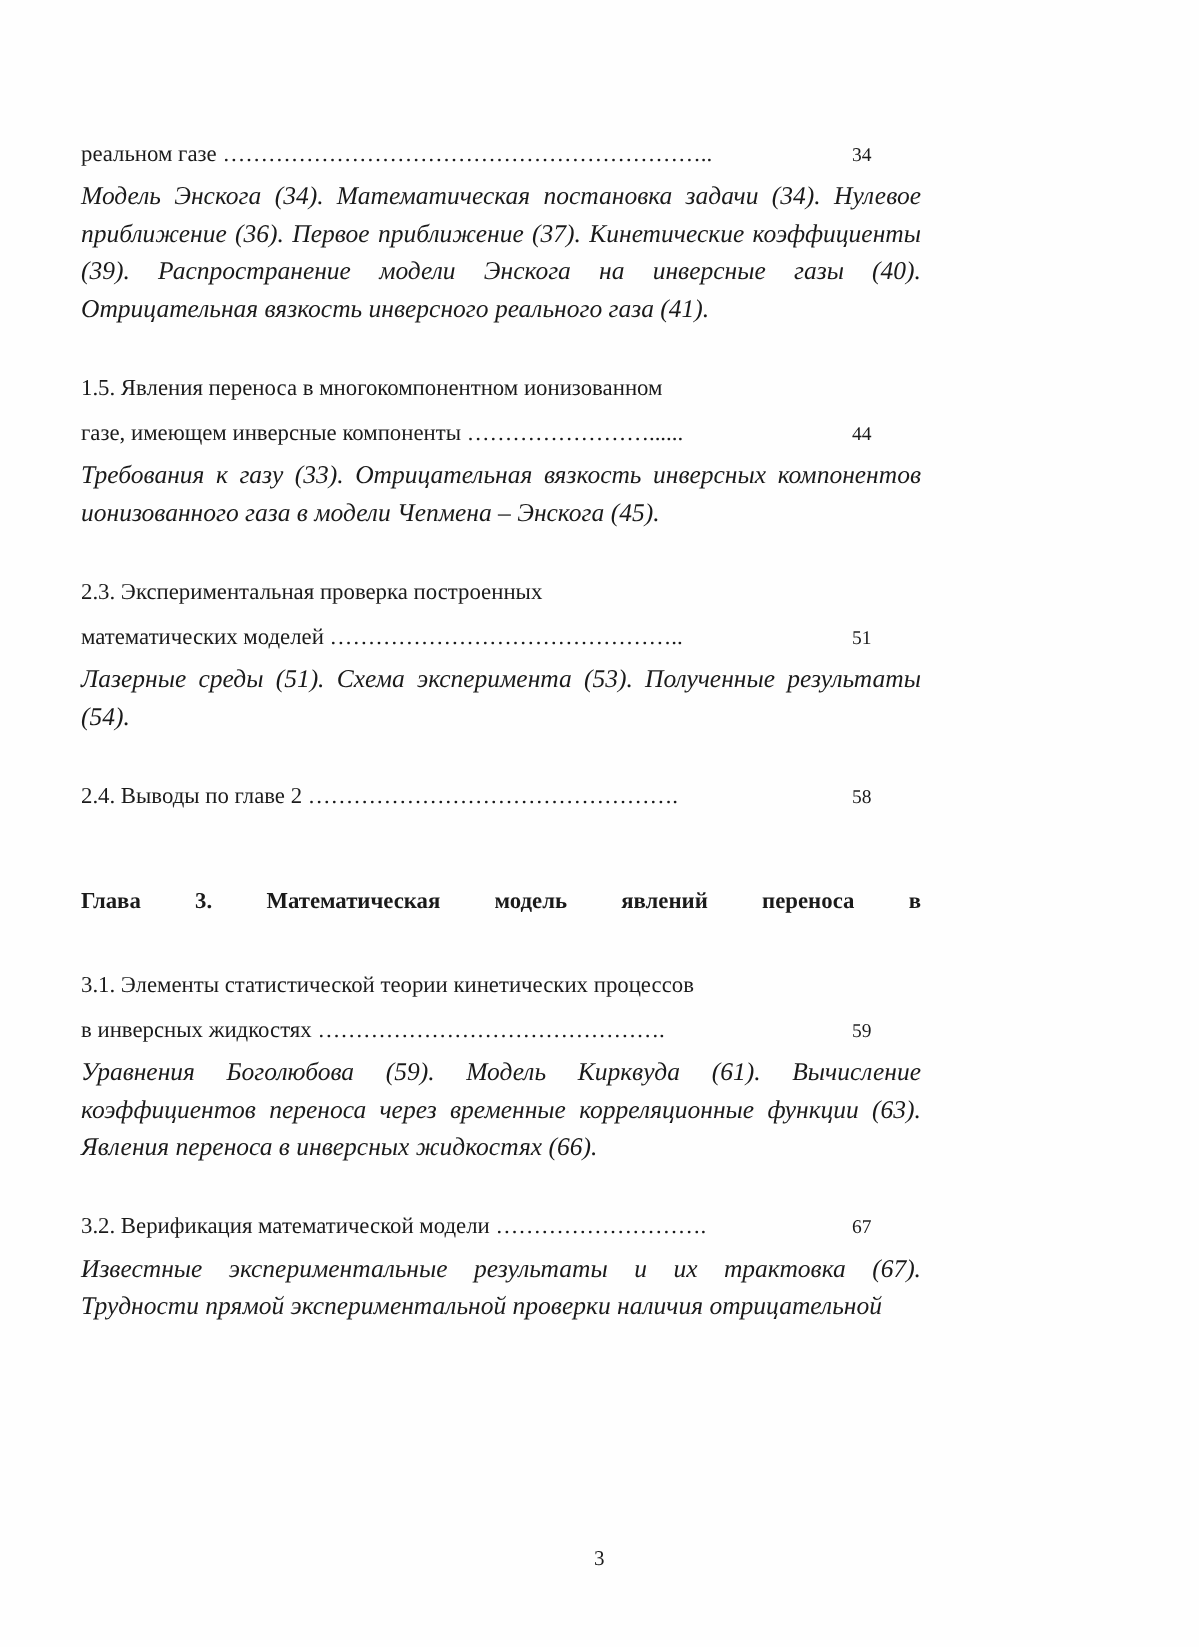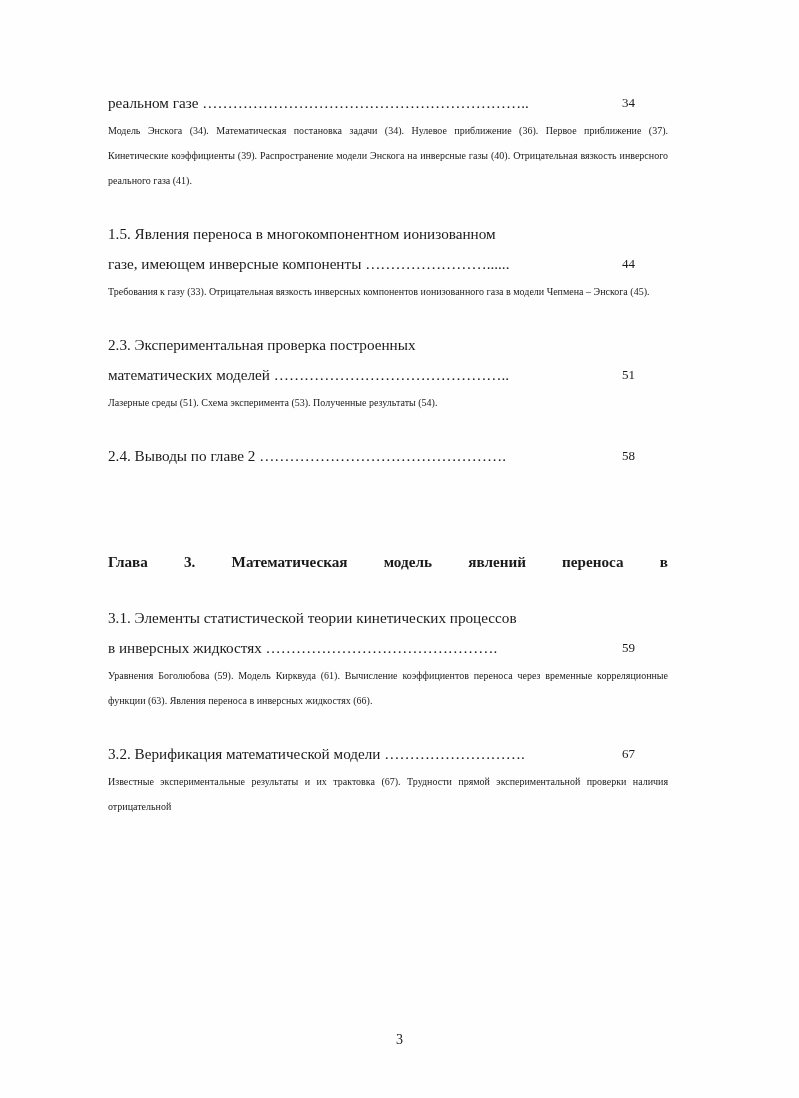--- a/index.html
+++ b/index.html
@@ -13,21 +13,21 @@
     position: relative;
     font-family: "Liberation Serif", "DejaVu Serif", serif;
     color: #1a1a1a;
   }
   .page {
     position: absolute;
     left: 0; top: 0;
     width: 799px;
     height: 1098px;
     box-sizing: border-box;
-    padding: 88px 108px 40px 108px;
+    padding: 88px 108px 40px 54px;
     background: #fefefe;
   }
   .content {
     width: 560px;
     position: relative;
   }
 
   
   .entry {
     position: relative;
@@ -35,26 +35,27 @@
   }
   .page-num {
     position: absolute;
     right: 0;
     width: 46px;
     text-align: left;
     font-size: 13px;
     line-height: 30px;
   }
   .desc {
-    font-size: 10px;
+    font-size: 17px;
     line-height: 25px;
     text-align: justify;
     text-justify: inter-word;
     padding-right: 0px;
     margin-top: 0px;
+    font-style: italic;
   }
   .gap-md { height: 26px; }
   .gap-lg { height: 40px; }
 
   .chapter-heading {
     font-size: 15.2px;
     font-weight: bold;
     line-height: 30px;
     text-align: justify;
     text-justify: inter-word;
@@ -145,21 +146,21 @@
         <span>Выводы по главе 2</span>
         <span class="leader">………………………………………….</span>
         <span class="page-num" style="top:0">58</span>
       </div>
     </div>
 
     <div class="gap-lg"></div>
 
     <div class="chapter-heading">
       <div class="justify-row">
-        <span style="display:block;text-align:justify;text-align-last:justify;width:100%;margin-top:36px;">Глава 3. Математическая модель явлений переноса в</span>
+        <span style="display:block;text-align:justify;text-align-last:justify;width:100%;">Глава 3. Математическая модель явлений переноса в</span>
       </div>
     </div>
 
     <div class="gap-md"></div>
 
     <div class="entry">
       <div class="title-line">
         <span>3.1.</span>
         <span>Элементы статистической теории кинетических процессов</span>
       </div>

